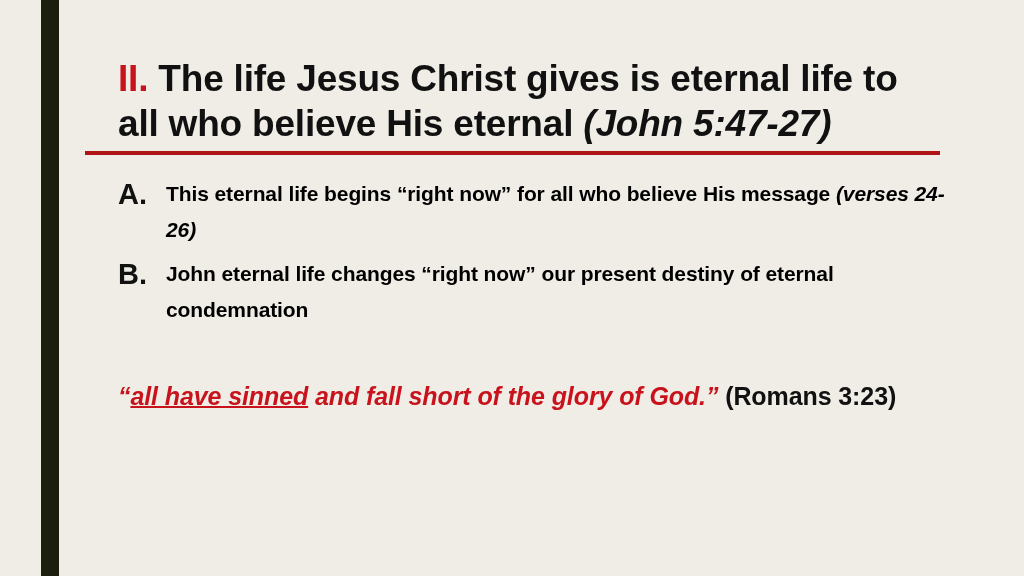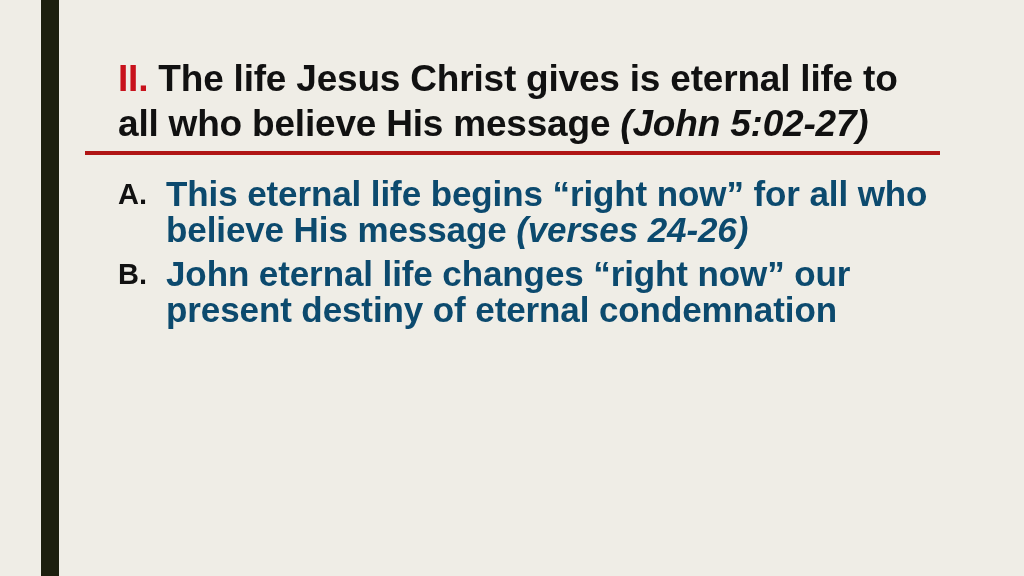--- a/index.html
+++ b/index.html
@@ -76,24 +76,24 @@
   .outline-marker {
     flex: 0 0 auto;
     width: 48px;
     font-size: 29px;
     line-height: 36px;
     font-weight: bold;
     color: #111111;
   }
   .outline-text {
     flex: 1 1 auto;
-    font-size: 35px;
+    font-size: 21px;
     line-height: 36px;
     font-weight: bold;
-    color: #0c4a6e;
+    color: #000000;
     letter-spacing: -0.1px;
   }
   .outline-ref {
     font-style: italic;
   }
   
   .quote {
     position: absolute;
     font-weight: bold;
     color: #C8121C;
@@ -129,31 +129,32 @@
 </style>
 </head>
 <body>
 
 <div class="slide">
 
   <div class="left-bar"></div>
 
   <div class="title-block">
     <div class="title-line"><span class="title-numeral">II.</span><span> The life Jesus Christ gives is eternal life to</span></div>
-    <div class="title-line"><span>all who believe His message </span><span class="title-ref">(John 5:02-27)</span></div>
+    <div class="title-line"><span>all who believe His eternal </span><span class="title-ref">(John 5:47-27)</span></div>
   </div>
 
   <div class="title-rule"></div>
 
   <div class="outline">
     <div class="outline-item">
       <div class="outline-marker">A.</div>
       <div class="outline-text"><span>This eternal life begins “right now” for all who believe His message </span><span class="outline-ref">(verses 24-26)</span></div>
     </div>
     <div class="outline-item">
       <div class="outline-marker">B.</div>
       <div class="outline-text"><span>John eternal life changes “right now” our present destiny of eternal condemnation</span><span class="outline-ref"></span></div>
     </div>
   </div>
 
+  <div class="quote quote-romans"><span>“</span><u>all have sinned</u><span> and fall short of the glory of God.”</span><span class="citation"> (Romans 3:23)</span></div>
 
 
 </div>
 
 </body></html>

